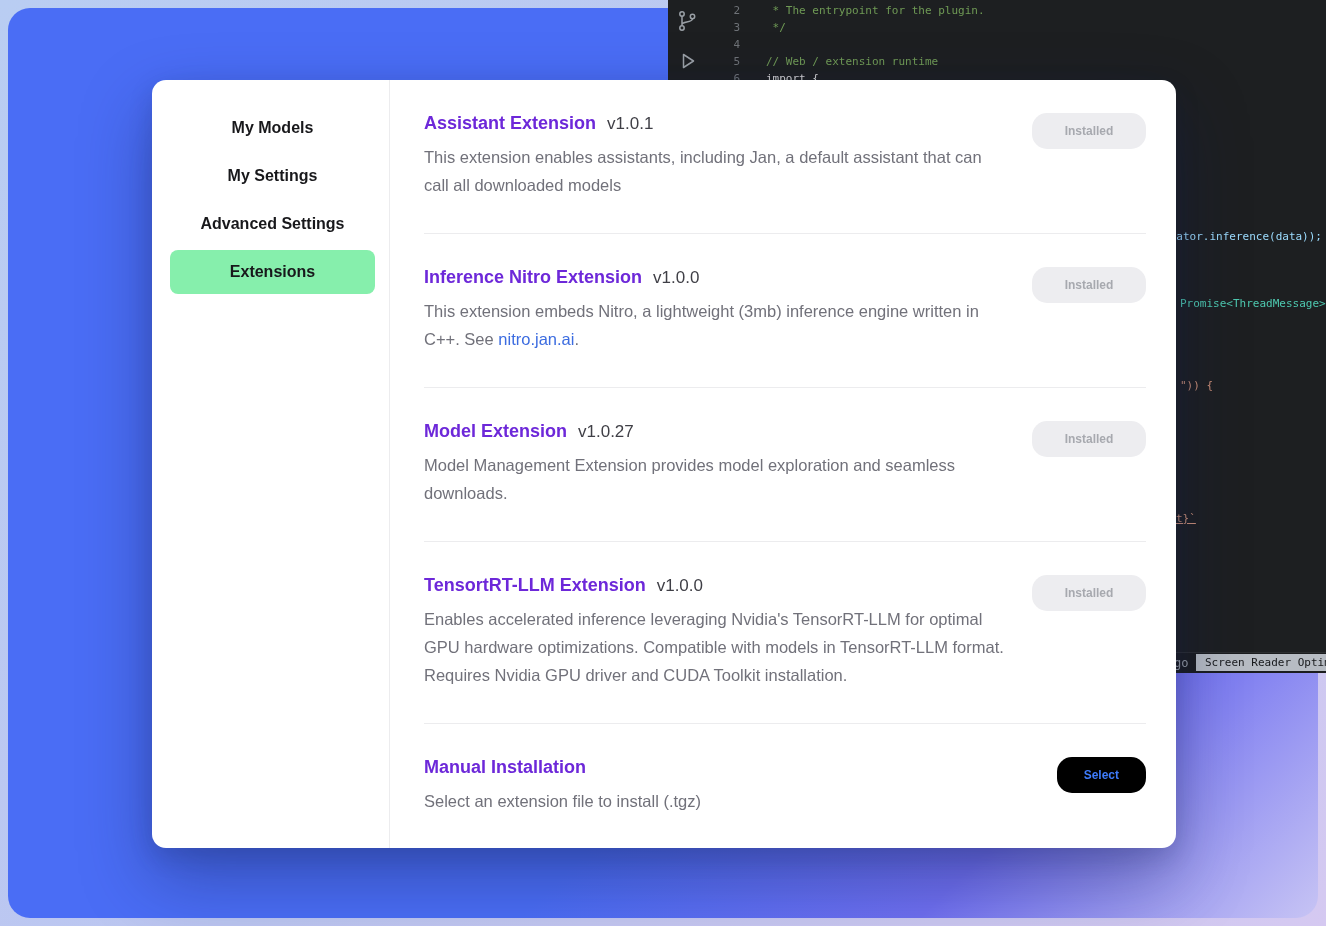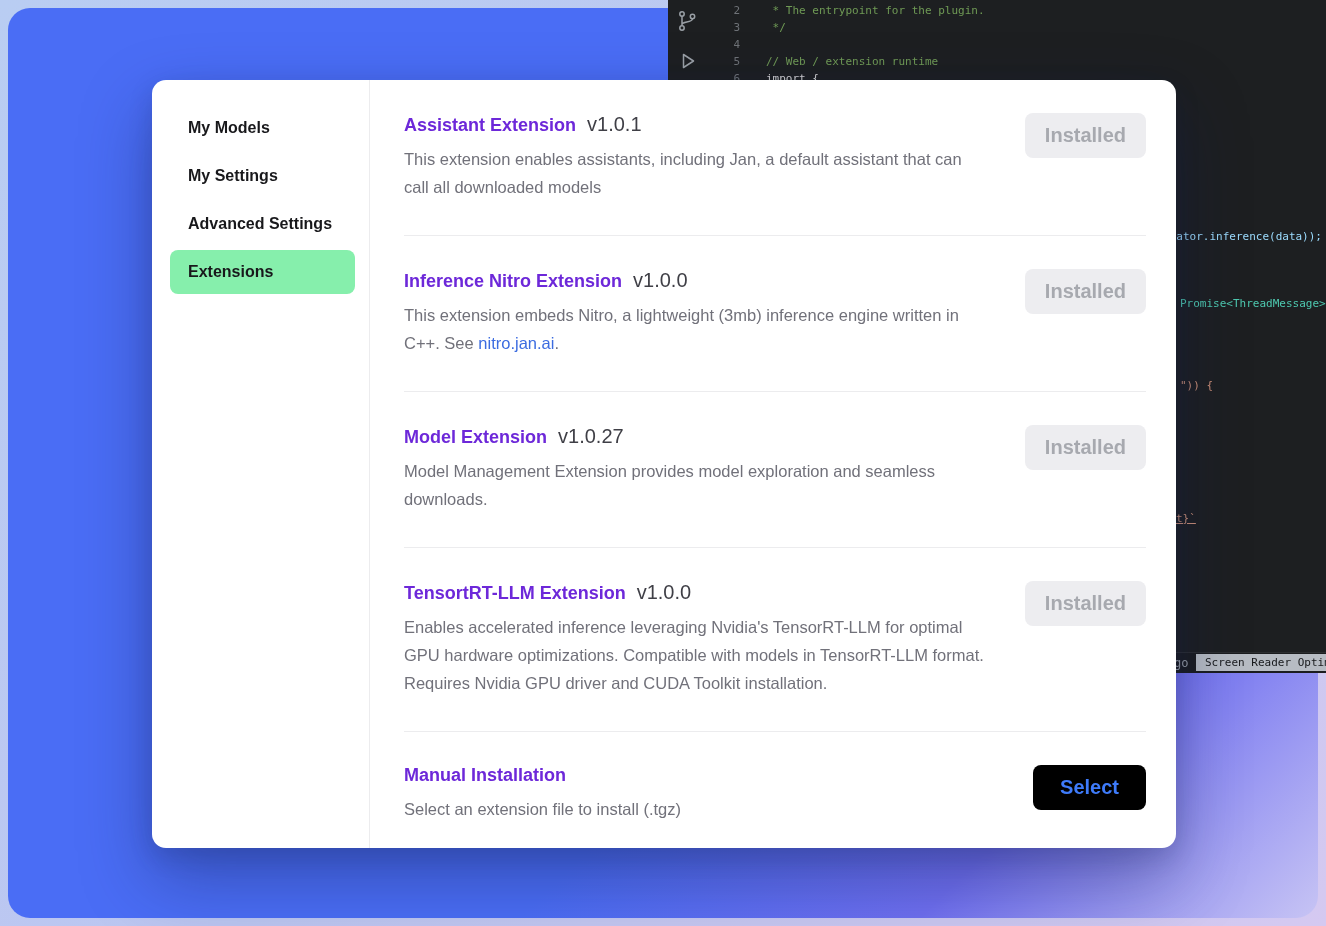--- a/index.html
+++ b/index.html
@@ -33,38 +33,38 @@
     background:#1b1d1f; border-top:1px solid #2c2e30; }
   .status-left { position:absolute; left:506px; bottom:3px; color:#9aa0a6; font-size:12px; }
   .status-chip { position:absolute; left:528px; bottom:2px; width:220px; height:17px; line-height:17px;
     background:#b7bcc3; color:#17191b; font-size:11px; padding:0 9px; white-space:nowrap; overflow:hidden; }
 
   
   .modal { position:absolute; left:152px; top:80px; width:1024px; height:768px;
     background:#ffffff; border-radius:14px; display:flex; overflow:hidden;
     box-shadow:0 30px 70px rgba(18,28,80,.38), 0 8px 24px rgba(18,28,80,.16); }
 
-  .sidebar { width:218px; flex:none; border-right:1px solid #ececee; padding:26px 14px 3px 18px; }
+  .sidebar { width:238px; flex:none; border-right:1px solid #ececee; padding:26px 14px 3px 18px;text-align:center; }
   .side-item { padding:13px 18px; margin-bottom:4px; border-radius:8px;
     font-size:16px; font-weight:700; color:#18181b; cursor:pointer; }
   .side-item.active { background:#86efac; }
 
   .content { flex:1; padding:0 30px 0 34px; overflow:hidden; }
   .section { display:flex; align-items:flex-start; justify-content:space-between;
     padding:33px 0 34px; border-bottom:1px solid #ececee; }
   .section.last { border-bottom:none; }
   .ext-text { max-width:584px; }
   .ext-title-row { display:flex; align-items:baseline; gap:11px; }
   .ext-title { font-size:18px; font-weight:700; color:#6d28d9; }
-  .ext-version { font-size:20px; font-weight:400; color:#3f3f46; }
+  .ext-version { font-size:17px; font-weight:400; color:#3f3f46; }
   .ext-desc { margin-top:9px; font-size:16.5px; line-height:28px; color:#71717a; }
   .ext-link { color:#3c6ce0; text-decoration:none; cursor:pointer; }
 
-  .btn { flex:none; border:none; border-radius:8px; cursor:pointer;
-    font-family:"Liberation Sans","DejaVu Sans",sans-serif; font-size:20px; }
+  .btn { flex:none; border:none; border-radius:15px; cursor:pointer;
+    font-family:"Liberation Sans","DejaVu Sans",sans-serif; font-size:12px; }
   .btn-installed { background:#ededf0; color:#a7a9af; font-weight:600; min-width:114px; padding:11px 20px; }
   .btn-select    { background:#000000; color:#3E7BFA; font-weight:700; padding:11px 27px; }
 </style>
 </head>
 <body>
 
 <div class="stage"></div>
 <div class="blue-panel"></div>
 
 <div class="editor">

